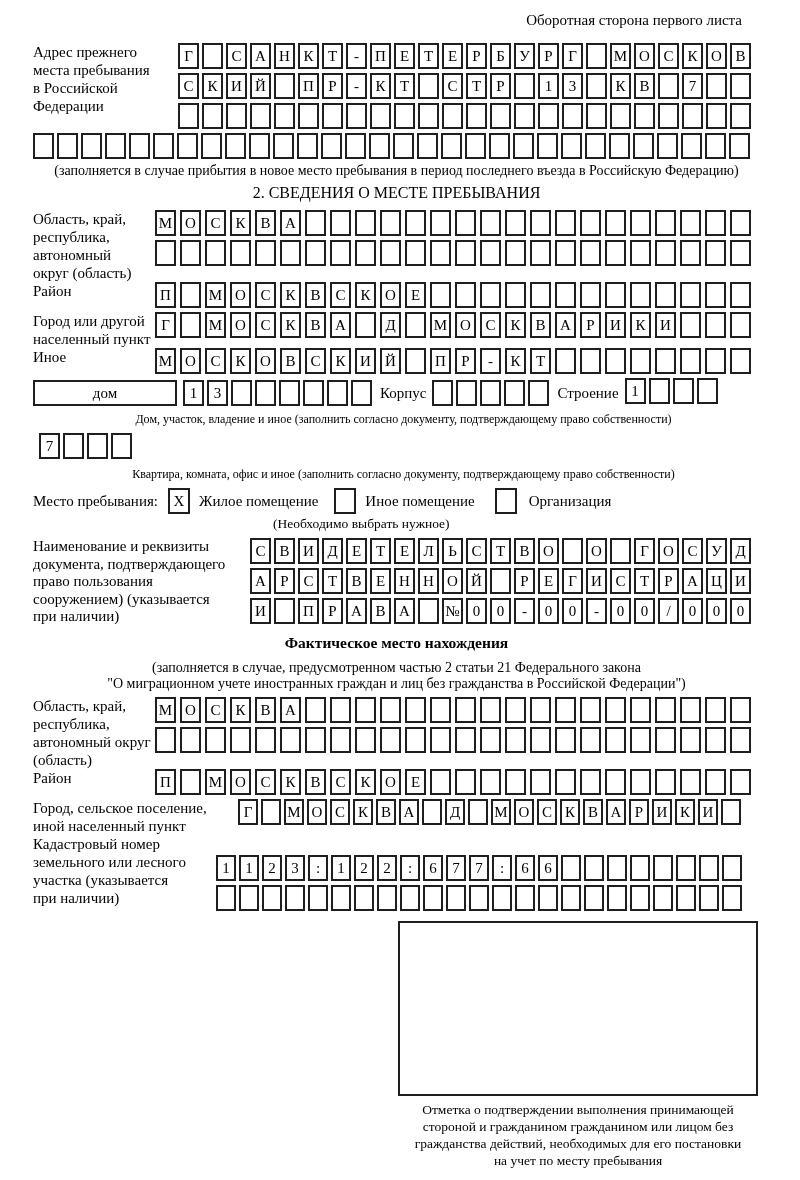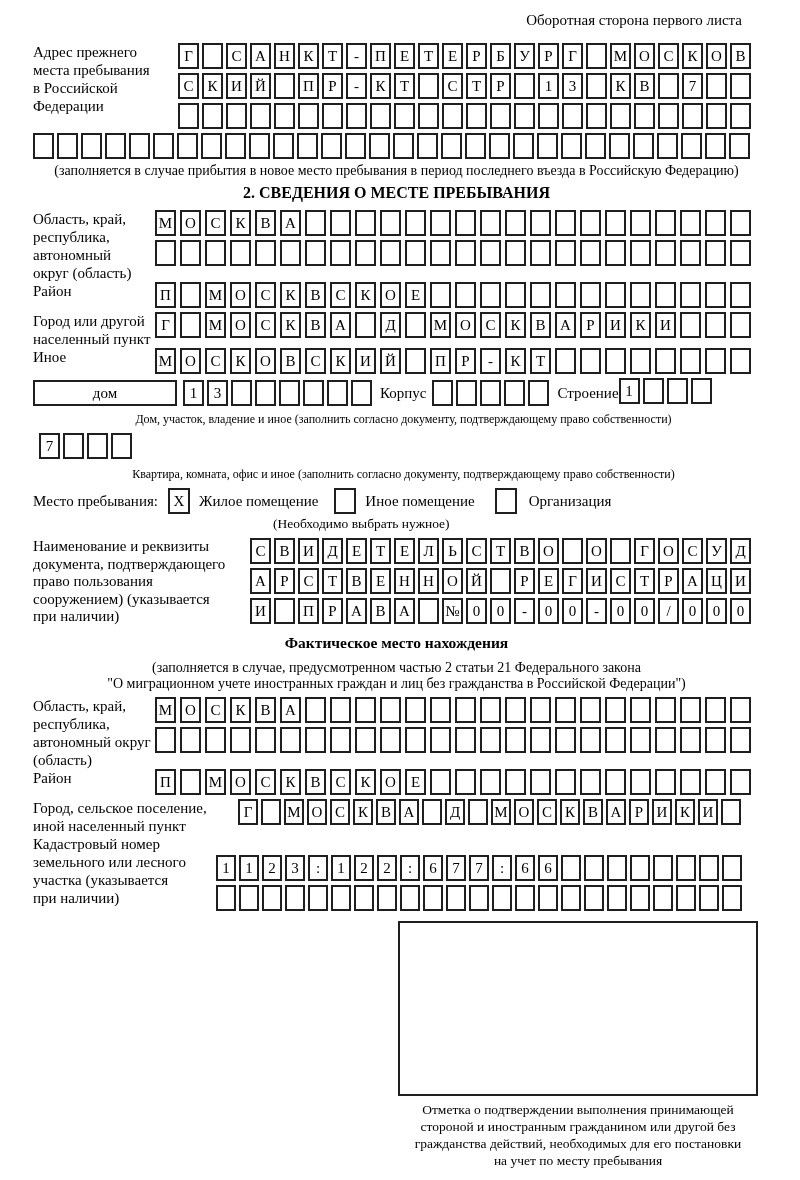--- a/index.html
+++ b/index.html
@@ -24,21 +24,21 @@
   .cell {
     width:21px; height:26px; flex:none;
     border:2px solid #1f1f1f;
     display:flex; align-items:center; justify-content:center;
     font-size:15px; line-height:1;
   }
   .cells.sm .cell { width:20px; }
 
   .cap { font-size:14px; text-align:center; margin-bottom:5px; }
   .cap-left { font-size:12px; margin:1px 0 6px 14px;text-align:center; }
-  .sec-title { font-size:16px; font-weight:bold; text-align:center; margin:0 0 8px 0; }
+  .sec-title { font-size:16px; font-weight:normal; text-align:center; margin:0 0 8px 0; }
   .sub-title { font-size:15.5px; font-weight:bold; text-align:center; margin:6px 0 8px 0; }
 
   .hrow { display:flex; align-items:center; margin-bottom:4px; }
   .boxlabel {
     border:2px solid #1f1f1f; height:26px; flex:none;
     display:flex; align-items:center; justify-content:center; font-size:15px;
   }
   .w164 { width:144px; } .w215 { width:215px; }
   .inline-label { font-size:15px; flex:none; }
 
@@ -361,21 +361,21 @@
         <span class="cell"></span>
       </div>
     <div class="inline-label" style="margin-right:6px;">Корпус</div>
     <div class="cells" style="margin:0 8px 0 0;">
         <span class="cell"></span>
         <span class="cell"></span>
         <span class="cell"></span>
         <span class="cell"></span>
         <span class="cell"></span>
       </div>
-    <div class="inline-label" style="margin-right:0;">Строение</div>
+    <div class="inline-label" style="margin-right:6px;">Строение</div>
     <div class="cells">
         <span class="cell">1</span>
         <span class="cell"></span>
         <span class="cell"></span>
         <span class="cell"></span>
       </div>
   </div>
   <div class="cap-left">Дом, участок, владение и иное (заполнить согласно документу, подтверждающему право собственности)</div>
 
   <div class="hrow">
@@ -665,18 +665,18 @@
           <span class="cell"></span>
           <span class="cell"></span>
           <span class="cell"></span>
         </div>
     </div>
   </div>
 
   <div class="stamp-box"></div>
   <div class="stamp-cap">
     <div>Отметка о подтверждении выполнения принимающей</div>
-    <div>стороной и иностранным гражданином или другой без</div>
+    <div>стороной и гражданином гражданином или лицом без</div>
     <div>гражданства действий, необходимых для его постановки</div>
     <div>на учет по месту пребывания</div>
   </div>
 
 </div>
 
 </body></html>

